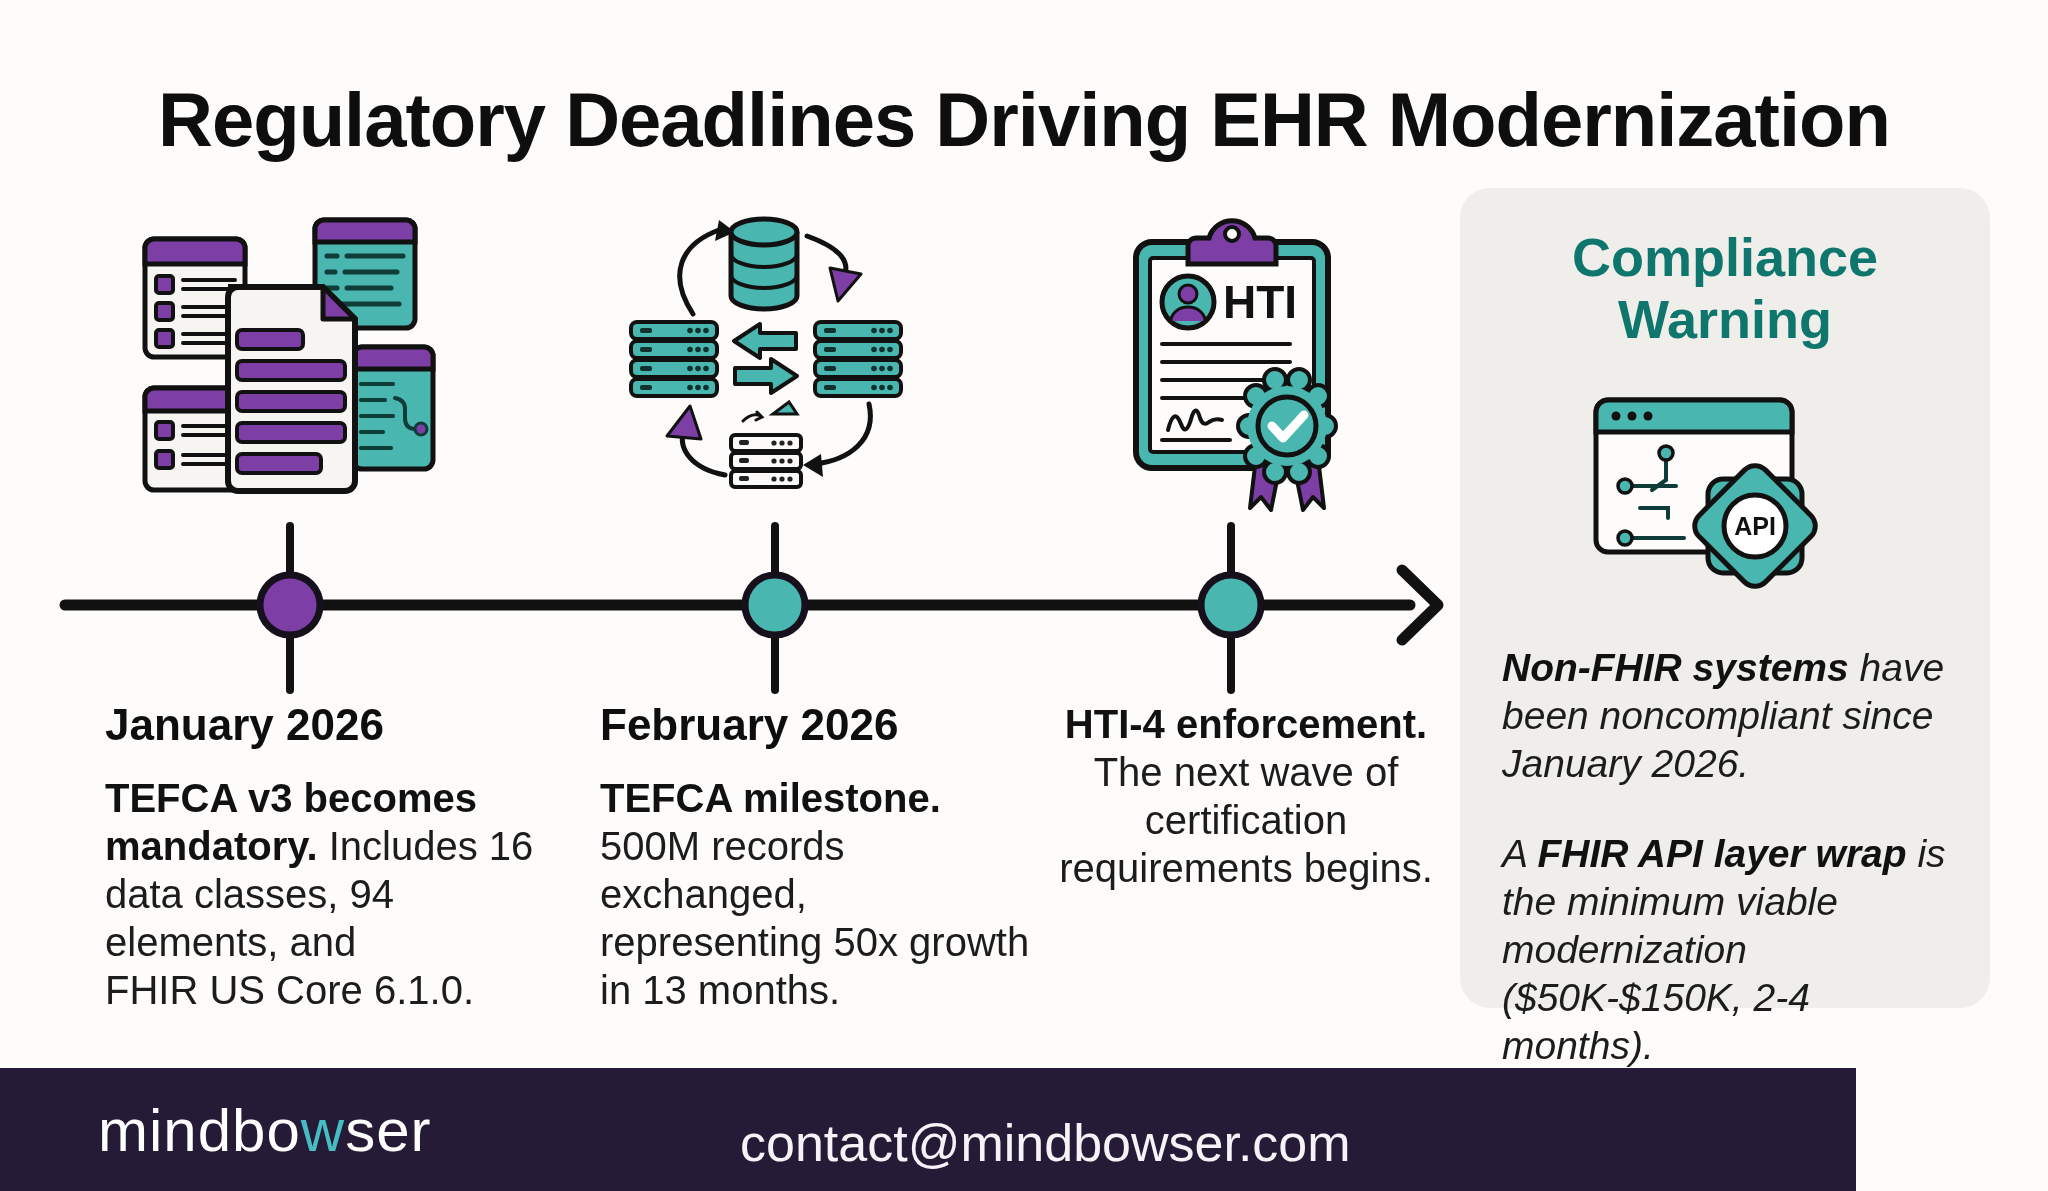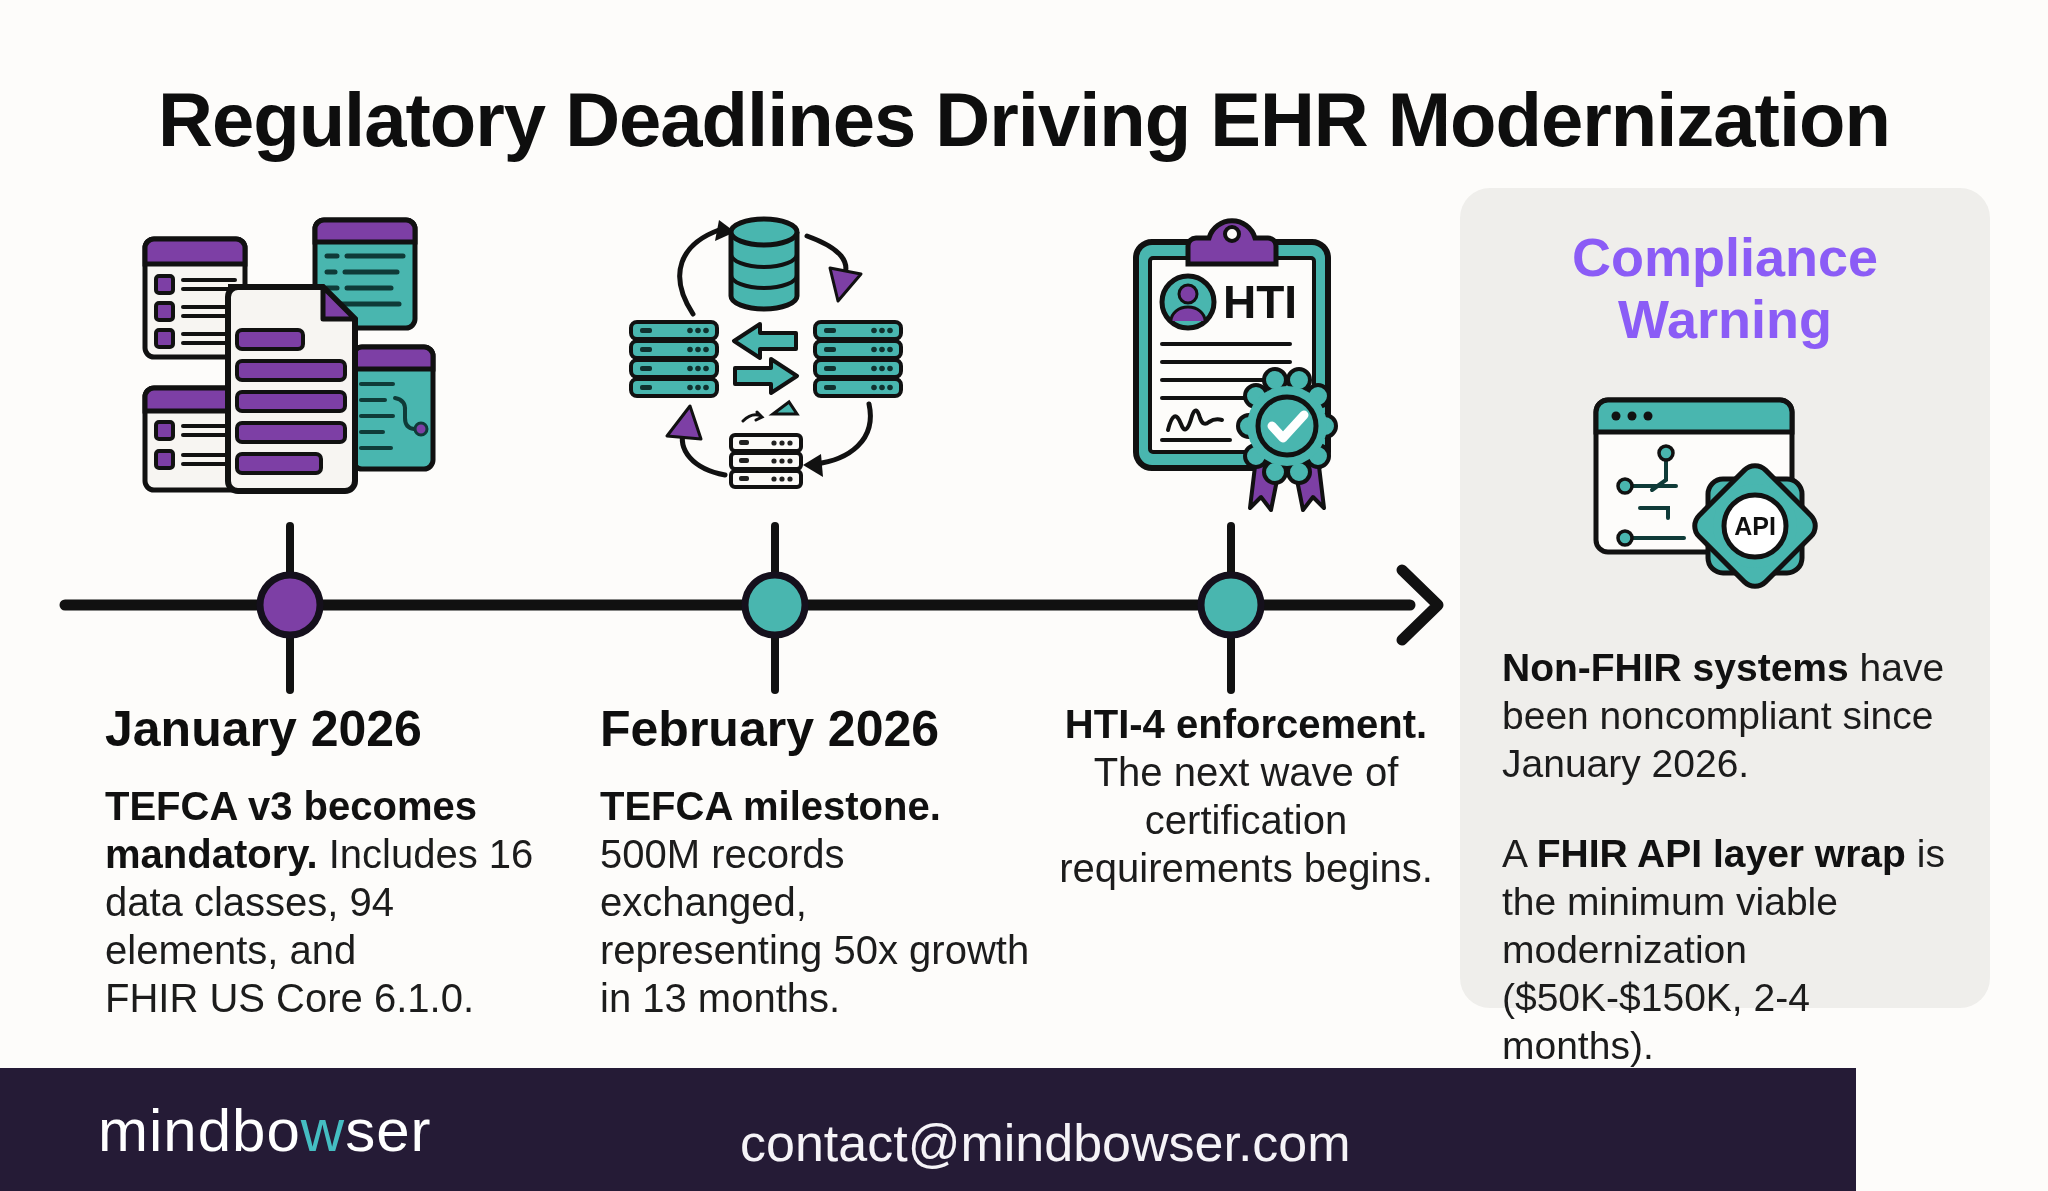--- a/index.html
+++ b/index.html
@@ -16,34 +16,34 @@
   .tl-svg{position:absolute;left:40px;top:512px;}
   
   .icon-1{position:absolute;left:115px;top:192px;}
   .icon-2{position:absolute;left:597px;top:192px;}
   .icon-3{position:absolute;left:1122px;top:178px;}
   
   .col{position:absolute;top:700px;}
   .col1{left:105px;width:430px;}
   .col2{left:600px;width:432px;}
   .col3{left:1040px;width:412px;text-align:center;}
-  .date{font-size:50px;font-weight:bold;color:#0e0e0e;margin:0 0 24px 0;}
+  .date{font-size:44px;font-weight:bold;color:#0e0e0e;margin:0 0 24px 0;}
   .desc{font-size:40px;line-height:1.2;color:#1c1c1c;white-space:pre-line;}
   .lead{font-weight:bold;color:#111;}
   
   .panel{
     position:absolute;left:1460px;top:188px;width:530px;height:820px;
     background:#efeeeb;border-radius:30px;
   }
   .panel-heading{
     margin:38px 10px 0 10px;text-align:center;
-    font-size:54px;font-weight:bold;color:#8b5cf6;
+    font-size:54px;font-weight:bold;color:#0f766e;
   }
   .api-wrap{margin-top:40px;display:flex;justify-content:center;}
-  .panel-p{margin:42px 34px 0 42px;font-size:39px;line-height:1.23;color:#1c1c1c;}
+  .panel-p{margin:42px 34px 0 42px;font-size:39px;line-height:1.23;color:#1c1c1c;font-style:italic;}
   
   .footer{position:absolute;left:0;top:1068px;width:1856px;height:123px;background:#251b36;}
   .footer-logo{
     position:absolute;left:98px;top:50%;transform:translateY(-50%);
     font-size:60px;color:#ffffff;letter-spacing:1px;
   }
   .logo-accent{color:#45bdc2;}
   .footer-email{
     position:absolute;left:740px;top:50%;transform:translateY(-50%);
     font-size:52px;color:#f5f3f7;margin-top:13px;

